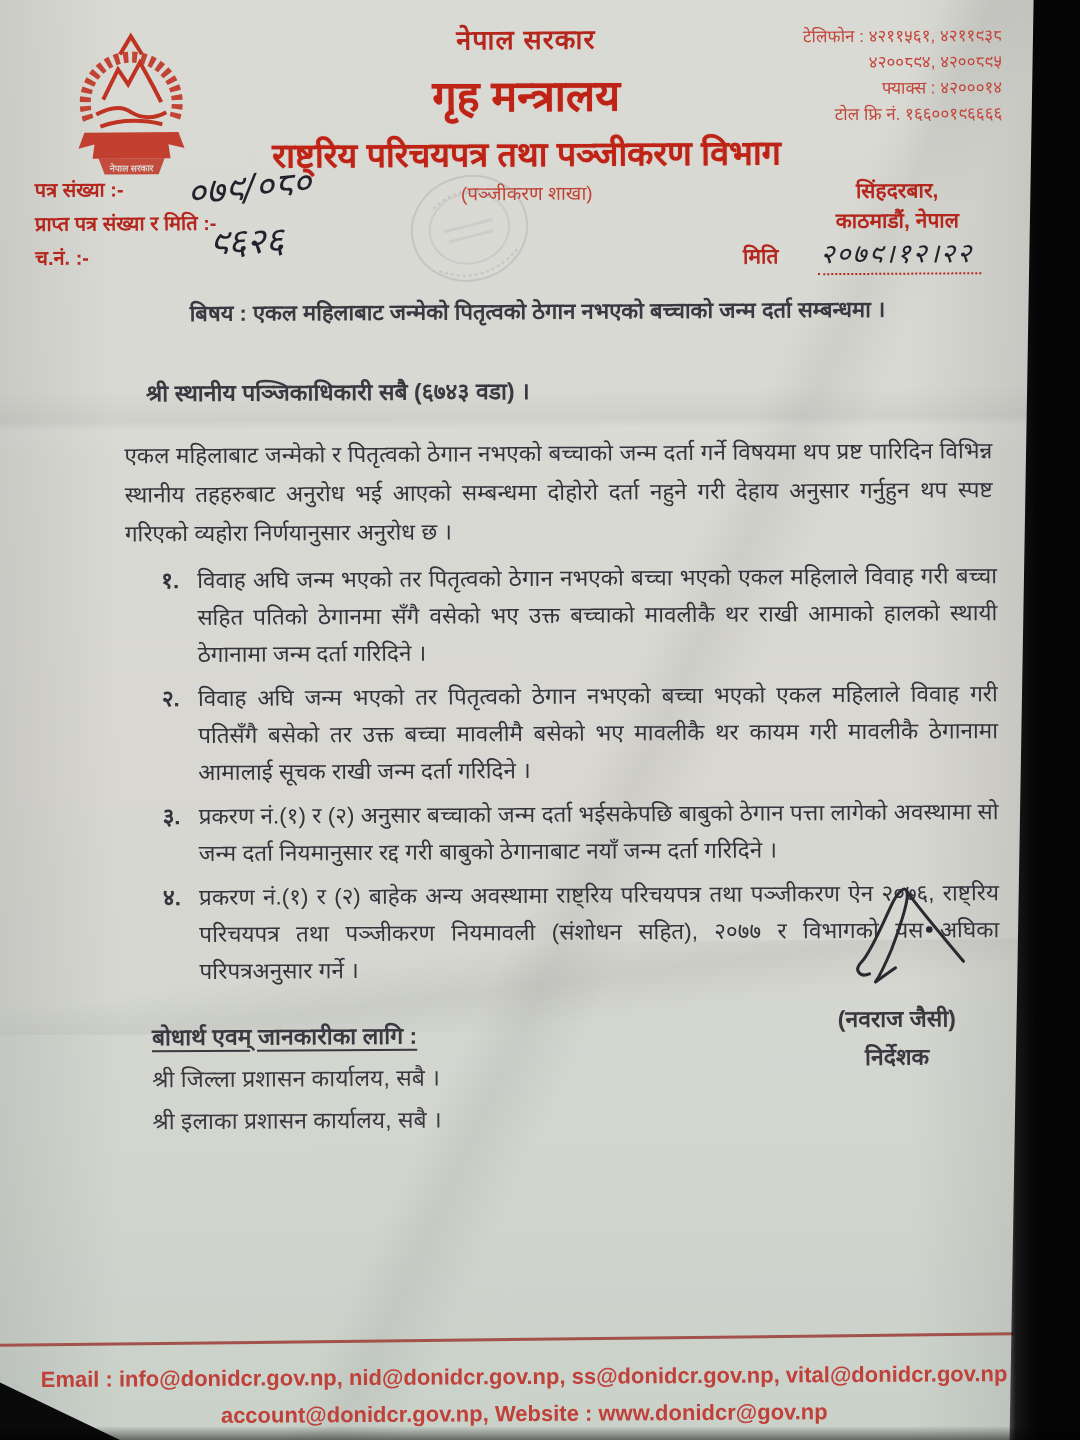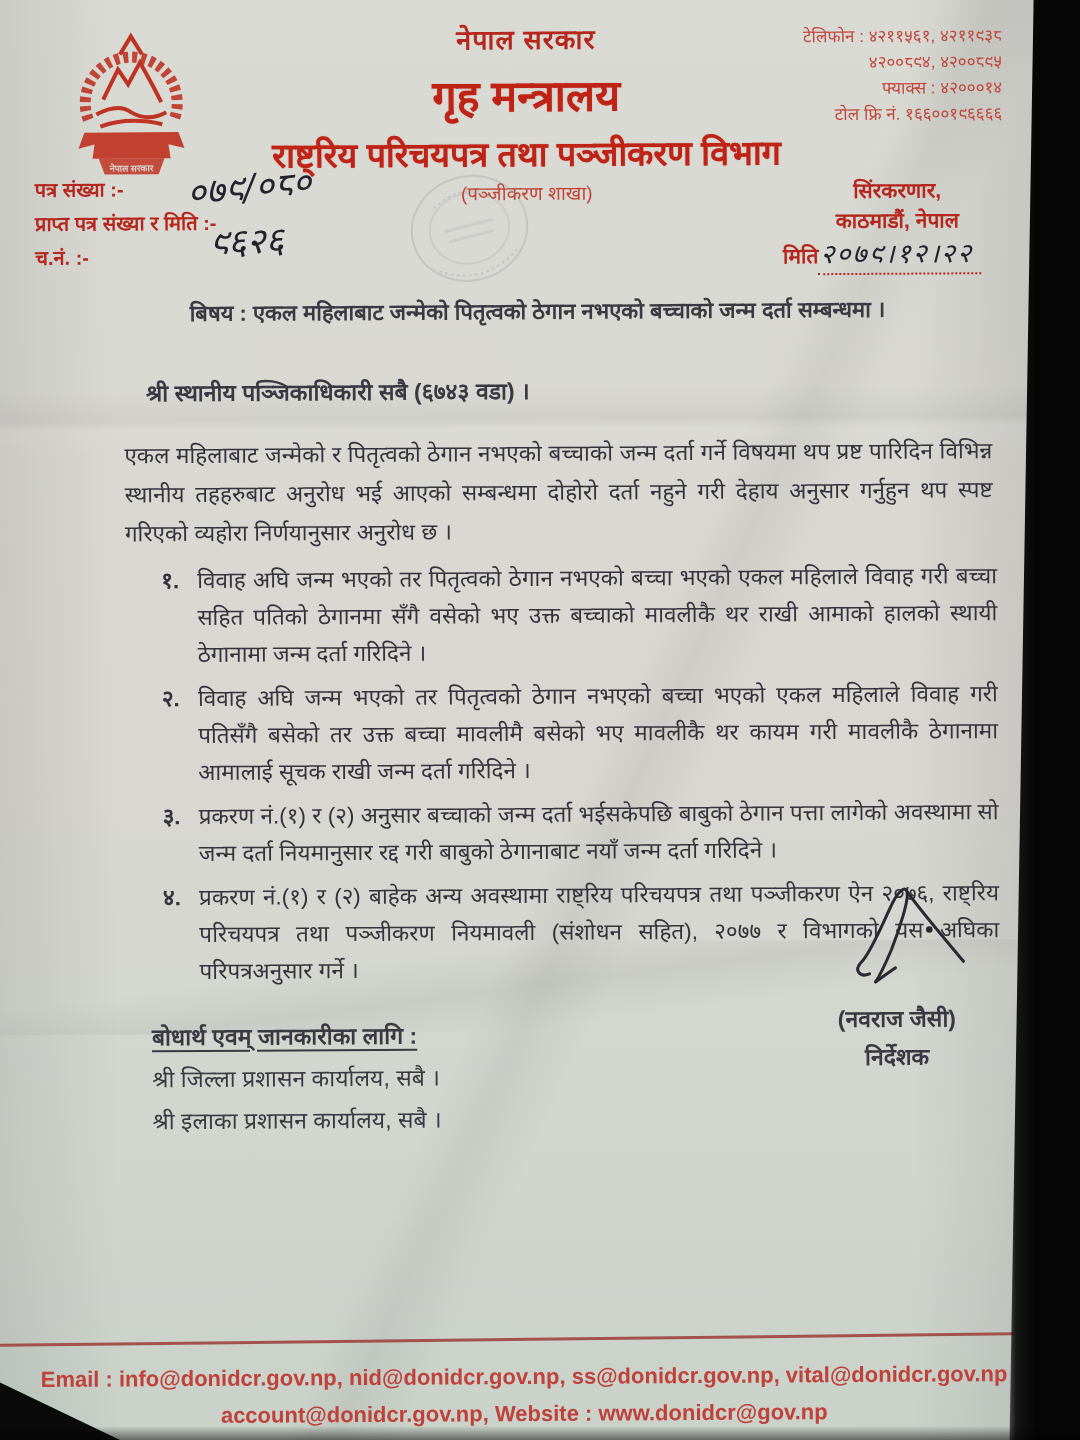--- a/index.html
+++ b/index.html
@@ -49,21 +49,21 @@
   .meta-left{position:absolute;left:48px;top:178px;font-size:20px;line-height:34px;
     font-weight:bold;color:#b5271d;}
   .hand{font-family:"DejaVu Serif","Liberation Serif",serif;font-style:italic;
     color:#23212b;font-weight:normal;}
   .hw-letterno{position:absolute;left:200px;top:168px;font-size:36px;transform:rotate(-5deg);}
   .hw-chalani{position:absolute;left:222px;top:222px;font-size:36px;transform:rotate(-2deg);}
 
   .addr-right{position:absolute;right:96px;top:186px;text-align:center;
     font-size:21px;line-height:30px;font-weight:bold;color:#b5271d;}
   .date-line{position:absolute;right:74px;top:244px;font-size:21px;color:#b5271d;font-weight:bold;}
-  .date-dotted{display:inline-block;border-bottom:2px dotted #b5271d;padding:0 8px 2px 2px;}
+  .date-dotted{display:inline-block;border-bottom:2px dotted #b5271d;padding:0 8px 2px 2px;margin-left:40px;}
   .hw-date{font-size:27px;letter-spacing:2px;}
 
   
   .stamp{position:absolute;left:398px;top:178px;width:170px;height:130px;opacity:0.8;}
   .subject{position:absolute;left:150px;top:303px;width:800px;text-align:center;
     font-size:22px;font-weight:bold;color:#3a3840;}
   .salutation{position:absolute;left:158px;top:382px;font-size:23px;font-weight:bold;color:#3a3840;}
 
   .bodytext{position:absolute;left:136px;top:442px;width:868px;
     font-size:22.5px;line-height:39px;color:#34323b;text-align:justify;}
@@ -131,21 +131,21 @@
 
     <div class="meta-left">
       <div>पत्र संख्या :-</div>
       <div>प्राप्त पत्र संख्या र मिति :-</div>
       <div>च.नं. :-</div>
     </div>
     <div class="hand hw-letterno">०७९/०८०</div>
     <div class="hand hw-chalani">९६२६</div>
 
     <div class="addr-right">
-      <div>सिंरकरणार,</div>
+      <div>सिंहदरबार,</div>
       <div>काठमाडौं, नेपाल</div>
     </div>
     <div class="date-line">
       <span>मिति</span><span class="date-dotted"><span class="hand hw-date">२०७९।१२।२२</span></span>
     </div>
 
     <div class="stamp">
       <svg width="170" height="130" viewBox="0 0 170 130">
         <g fill="none" stroke="#7d8289" stroke-width="2" opacity="0.28" transform="rotate(-14 85 60)">
           <ellipse cx="85" cy="58" rx="58" ry="52"></ellipse>

